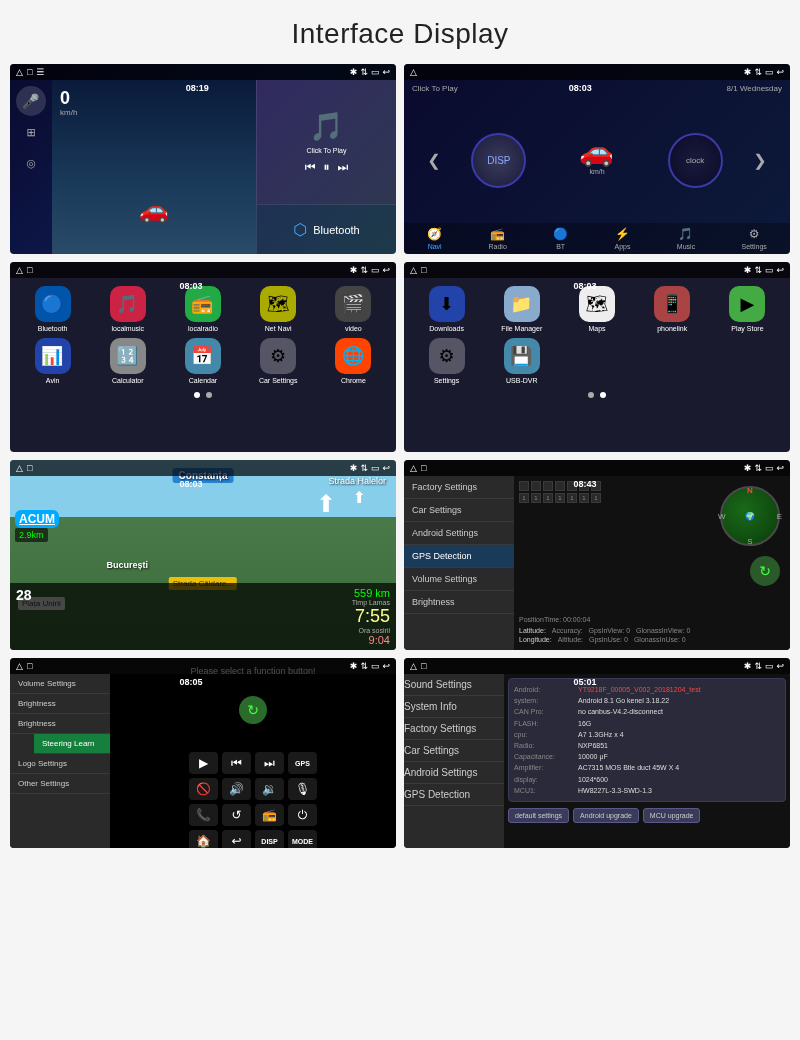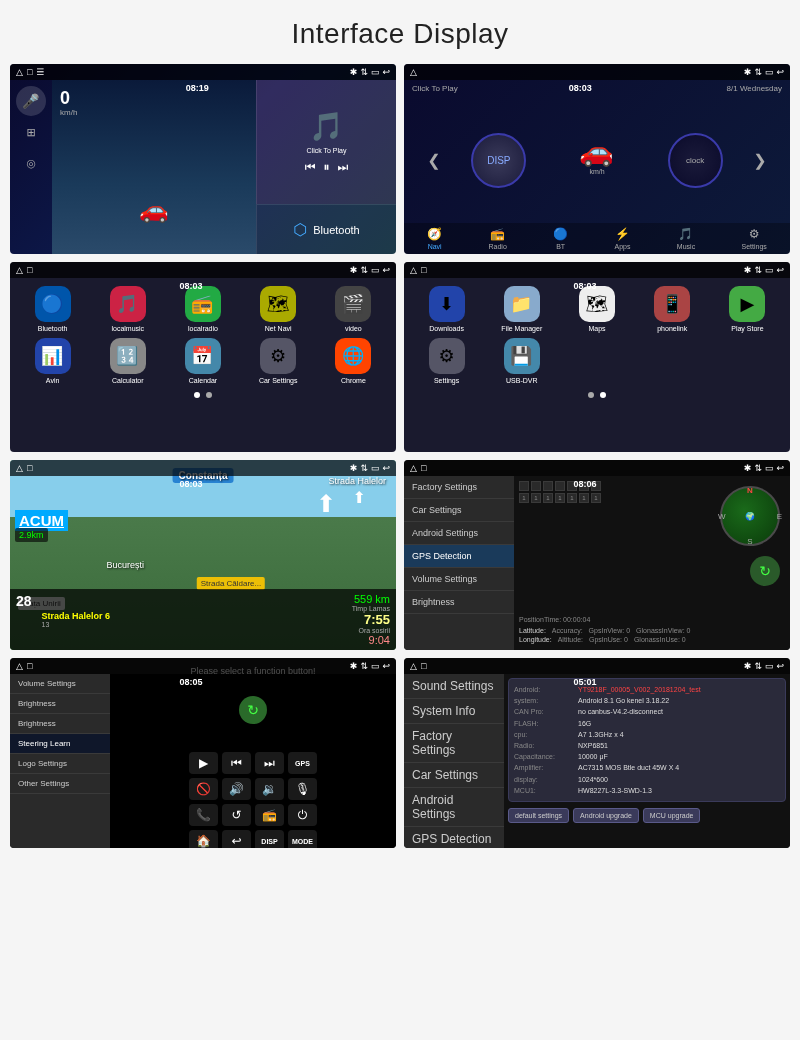--- a/index.html
+++ b/index.html
@@ -319,24 +319,24 @@
       right: 60px;
       color: #fff;
       font-size: 24px;
     }
     .map-acum {
       position: absolute;
       left: 5px;
       top: 50px;
       background: #00aaff;
       color: #fff;
-      font-size: 15px;
+      font-size: 12px;
       font-weight: bold;
       padding: 2px 4px;
-      border-radius: 0;
+      border-radius: 6px;
       text-decoration: underline;
     }
     .map-dist {
       position: absolute;
       left: 5px;
       top: 68px;
       background: rgba(0,0,0,0.6);
       color: #00ff00;
       font-size: 9px;
       padding: 2px 4px;
@@ -356,29 +356,28 @@
       position: absolute;
       bottom: 60px;
       left: 50%;
       transform: translateX(-50%);
       background: rgba(255,200,0,0.9);
       color: #333;
       font-size: 8px;
       padding: 2px 4px;
       border-radius: 2px;
       white-space: nowrap;
-      margin-left: 28px;
     }
     .map-bucharest {
       position: absolute;
       bottom: 80px;
       left: 25%;
       color: #fff;
       font-size: 9px;
-      font-weight: normal;
+      font-weight: bold;
       text-shadow: 1px 1px 2px rgba(0,0,0,0.8);
     }
     .map-bottom {
       position: absolute;
       bottom: 0; left: 0; right: 0;
       display: flex;
       background: rgba(0,0,0,0.7);
       padding: 4px 6px;
     }
     .map-num {
@@ -399,22 +398,22 @@
     .map-559 {
       color: #0f0;
       font-size: 11px;
       font-weight: normal;
     }
     .map-timp {
       color: #aaa; font-size: 7px;
     }
     .map-755 {
       color: #ff8;
-      font-size: 13px;
-      font-weight: bold;
+      font-size: 18px;
+      font-weight: normal;
     }
     .map-ora {
       color: #aaa; font-size: 7px;
     }
     .map-904 {
       color: #f88;
       font-size: 11px;
     }
 
     
@@ -530,21 +529,21 @@
       background: #2a2a2a;
       display: flex;
       flex-direction: column;
     }
     .s7-menu-item {
       padding: 5px 8px;
       color: #ccc;
       font-size: 8px;
       border-bottom: 1px solid #3a3a3a;
     }
-    .s7-menu-item.active { background: #0f172a; color: #fff; }
+    .s7-menu-item.active { background: #15803d; color: #fff; margin-left: 24px; }
     .s7-right {
       flex: 1;
       display: flex;
       flex-direction: column;
       align-items: center;
       justify-content: center;
       background: #000000;
       gap: 20px;
     }
     .s7-please {
@@ -578,23 +577,23 @@
       top: 16px; left: 0; right: 0; bottom: 0;
       display: flex;
     }
     .s8-menu {
       width: 100px;
       background: #2a2a2a;
       display: flex;
       flex-direction: column;
     }
     .s8-menu-item {
-      padding: 5px 8px;
+      padding: 5px 0;
       color: #ccc;
-      font-size: 12px;
+      font-size: 10px;
       border-bottom: 1px solid #3a3a3a;
     }
     .s8-right {
       flex: 1;
       background: #111;
       padding: 4px;
       overflow: hidden;
     }
     .s8-info-box {
       background: #2a2a3a;
@@ -877,42 +876,38 @@
         <div class="map-arrow">⬆</div>
         <div style="position:absolute;top:28px;right:30px;color:#fff;font-size:16px">⬆</div>
         <div class="map-acum">ACUM</div>
         <div class="map-dist">2.9km</div>
         <div class="map-piata">Piața Unirii</div>
         <div class="map-strada-label">Strada Căldare...</div>
         <div class="map-bucharest">București</div>
       </div>
       <div class="map-bottom">
         <div class="map-num">28</div>
-        <div style="display:flex;flex-direction:column;justify-content:center">
-          <span class="map-strada-dest">Strada Halelor 6</span>
-          <span style="color:#aaa;font-size:7px">13</span>
-        </div>
         <div class="map-time-info">
           <div class="map-559">559 km</div>
           <div class="map-timp">Timp Lamas</div>
           <div class="map-755">7:55</div>
           <div class="map-ora">Ora sosirii</div>
           <div class="map-904">9:04</div>
         </div>
       </div>
     </div>
   </div>
 
   <div class="screen screen6">
     <div class="status-bar">
       <div class="status-left">
         <span>△</span>
         <span>□</span>
       </div>
-      <div class="status-center">08:06</div>
+      <div class="status-center">08:43</div>
       <div class="status-right">
         <span>✱</span>
         <span>⇅</span>
         <span>▭</span>
         <span>↩</span>
       </div>
     </div>
     <div class="screen6-content">
       <div class="s6-menu">
         <div class="s6-menu-item">Factory Settings</div>

